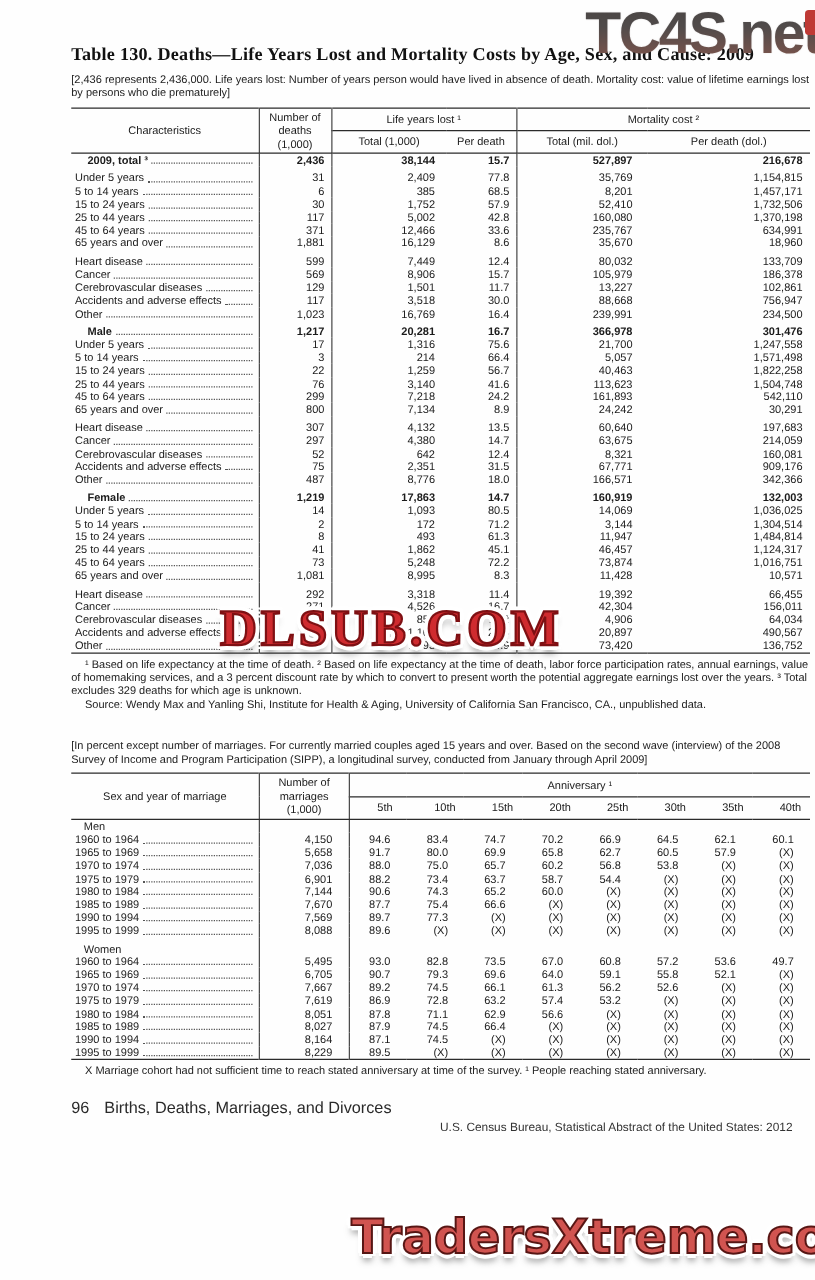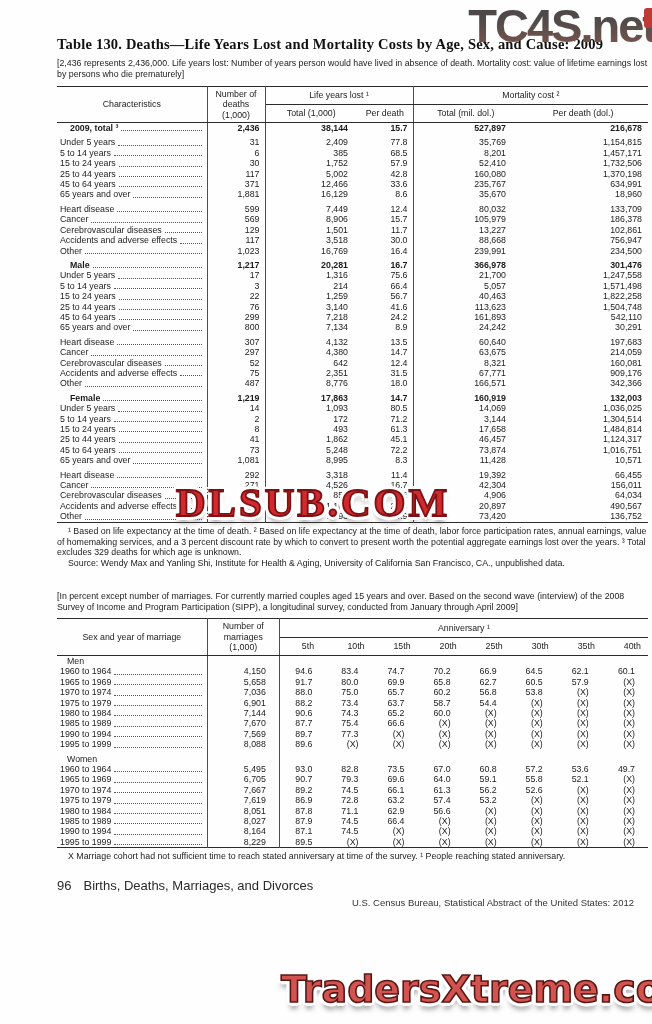--- a/index.html
+++ b/index.html
@@ -464,21 +464,21 @@
           <tr>
             <td class="stub">
               <span class="stub-flex">
                 <span class="lbl">15 to 24 years</span>
                 <span class="leader"></span>
               </span>
             </td>
             <td class="num col0">8</td>
             <td class="num col1">493</td>
             <td class="num col2">61.3</td>
-            <td class="num col3">17,658</td>
+            <td class="num col3">11,947</td>
             <td class="num col4">1,484,814</td>
           </tr>
           <tr>
             <td class="stub">
               <span class="stub-flex">
                 <span class="lbl">25 to 44 years</span>
                 <span class="leader"></span>
               </span>
             </td>
             <td class="num col0">41</td>

